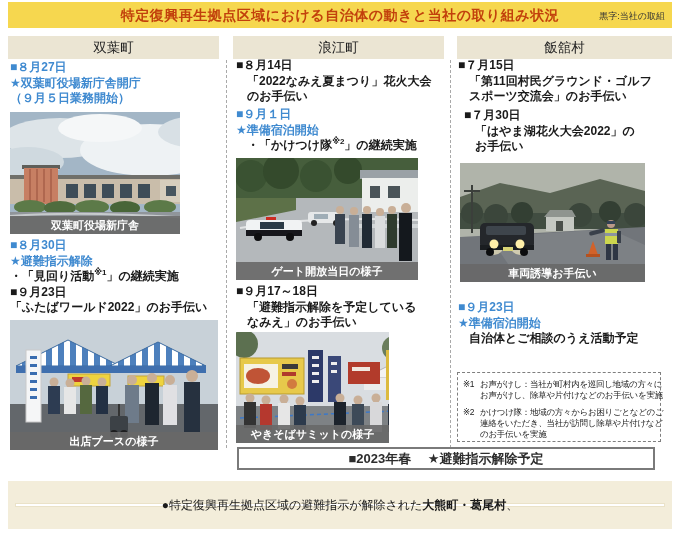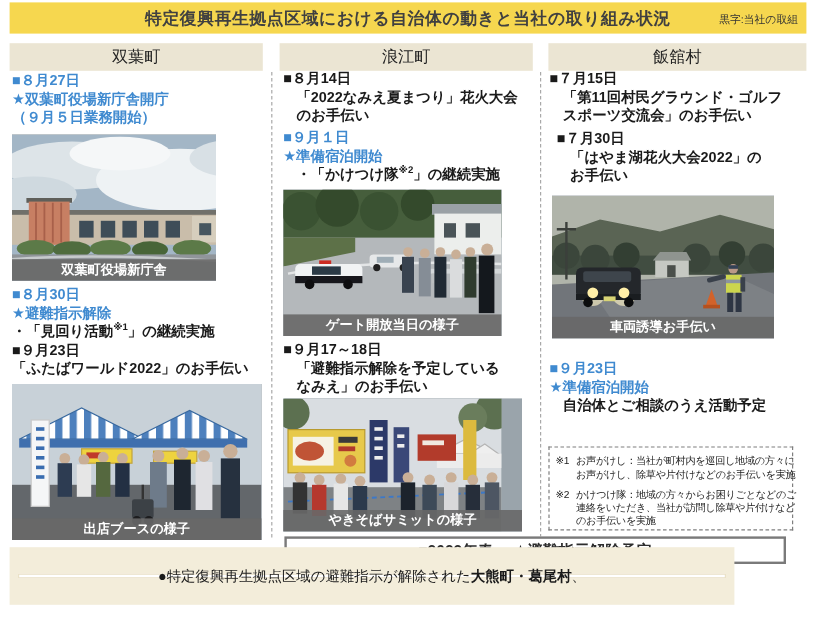--- a/index.html
+++ b/index.html
@@ -1,21 +1,21 @@
 <!DOCTYPE html>
 <html><head>
 <meta charset="utf-8">
 <style>
   html,body{margin:0;padding:0;background:#fff;}
   #stage{position:relative;width:680px;height:533px;background:#ffffff;overflow:hidden;
          font-family:"Liberation Sans","DejaVu Sans",sans-serif;color:#1a1a1a;}
   
   .titlebar{position:absolute;left:8px;top:2px;width:664px;height:26px;background:#f6d74f;}
   .titlebar .title{position:absolute;left:0;top:0;width:100%;height:26px;line-height:26px;
-         text-align:center;font-size:14px;font-weight:bold;color:#404040;letter-spacing:.5px;}
+         text-align:center;font-size:14px;font-weight:bold;color:#c2410c;letter-spacing:.5px;}
   .titlebar .note{position:absolute;right:7px;bottom:5px;font-size:9px;color:#333;}
   
   .colhead{position:absolute;top:36px;height:23px;line-height:23px;background:#ebe5d3;
            text-align:center;font-size:13.5px;font-weight:normal;color:#222;}
   #ch1{left:8px;width:211px;} #ch2{left:233px;width:211px;} #ch3{left:457px;width:215px;}
   
   .vsep{position:absolute;top:60px;height:388px;width:0;border-left:1px dashed #a9a9a9;}
   #vsep1{left:226px;} #vsep2{left:450px;}
   
   .entry{position:absolute;font-size:12px;font-weight:bold;line-height:15.5px;width:212px;}
@@ -25,41 +25,41 @@
   sup{font-size:8px;vertical-align:super;line-height:0;}
   
   .photo{position:absolute;overflow:hidden;background:#9aa4ab;}
   .photo svg{display:block;}
   .caption{position:absolute;left:0;bottom:0;width:100%;height:18px;line-height:18px;
            background:rgba(104,104,104,0.9);color:#fff;font-size:11px;font-weight:bold;
            text-align:center;}
   #photo1{left:10px;top:112px;width:170px;height:122px;}
   #photo2{left:10px;top:320px;width:208px;height:130px;}
   #photo3{left:236px;top:158px;width:182px;height:122px;}
-  #photo4{left:236px;top:332px;width:199px;height:111px;}
+  #photo4{left:236px;top:332px;width:153px;height:111px;}
   #photo5{left:460px;top:163px;width:185px;height:119px;}
   
   #c1e0{left:10px;top:60px;} #c1e1{left:10px;top:238px;}
   #c2e0{left:236px;top:58px;} #c2e1{left:236px;top:107px;} #c2e2{left:236px;top:284px;}
   #c3e0{left:458px;top:58px;} #c3e1{left:464px;top:108px;} #c3e2{left:458px;top:300px;}
   
   .footnotes{position:absolute;left:457px;top:372px;width:204px;height:70px;
              border:1.5px dashed #7f7f7f;background:#fff;box-sizing:border-box;
              padding:6px 3px 4px 5px;font-size:8.5px;line-height:11px;color:#222;
              letter-spacing:-0.3px;}
   .fnrow{display:flex;}
   .fnrow+.fnrow{margin-top:6px;}
   .fnlabel{width:17px;flex:none;}
   .fnlines div{white-space:nowrap;}
   
   .schedulebar{position:absolute;left:237px;top:447px;width:418px;height:23px;
                background:#fff;border:2px solid #7a7a7a;box-sizing:border-box;
                text-align:center;line-height:19px;font-size:13px;font-weight:bold;color:#2d2d2d;}
   
-  .footer{position:absolute;left:8px;top:456px;width:604px;height:48px;background:#f3edda;
+  .footer{position:absolute;left:8px;top:481px;width:664px;height:48px;background:#f3edda;
           box-sizing:border-box;padding:22px 7px;}
   .footer-inner{background:#fff;border:1px solid #eae2c8;height:100%;box-sizing:border-box;
           display:flex;flex-direction:column;justify-content:center;align-items:center;
           font-size:12px;line-height:16px;color:#1a1a1a;}
   .footer-inner b{font-weight:bold;}
 </style>
 </head>
 <body>
 
 <div id="stage">

